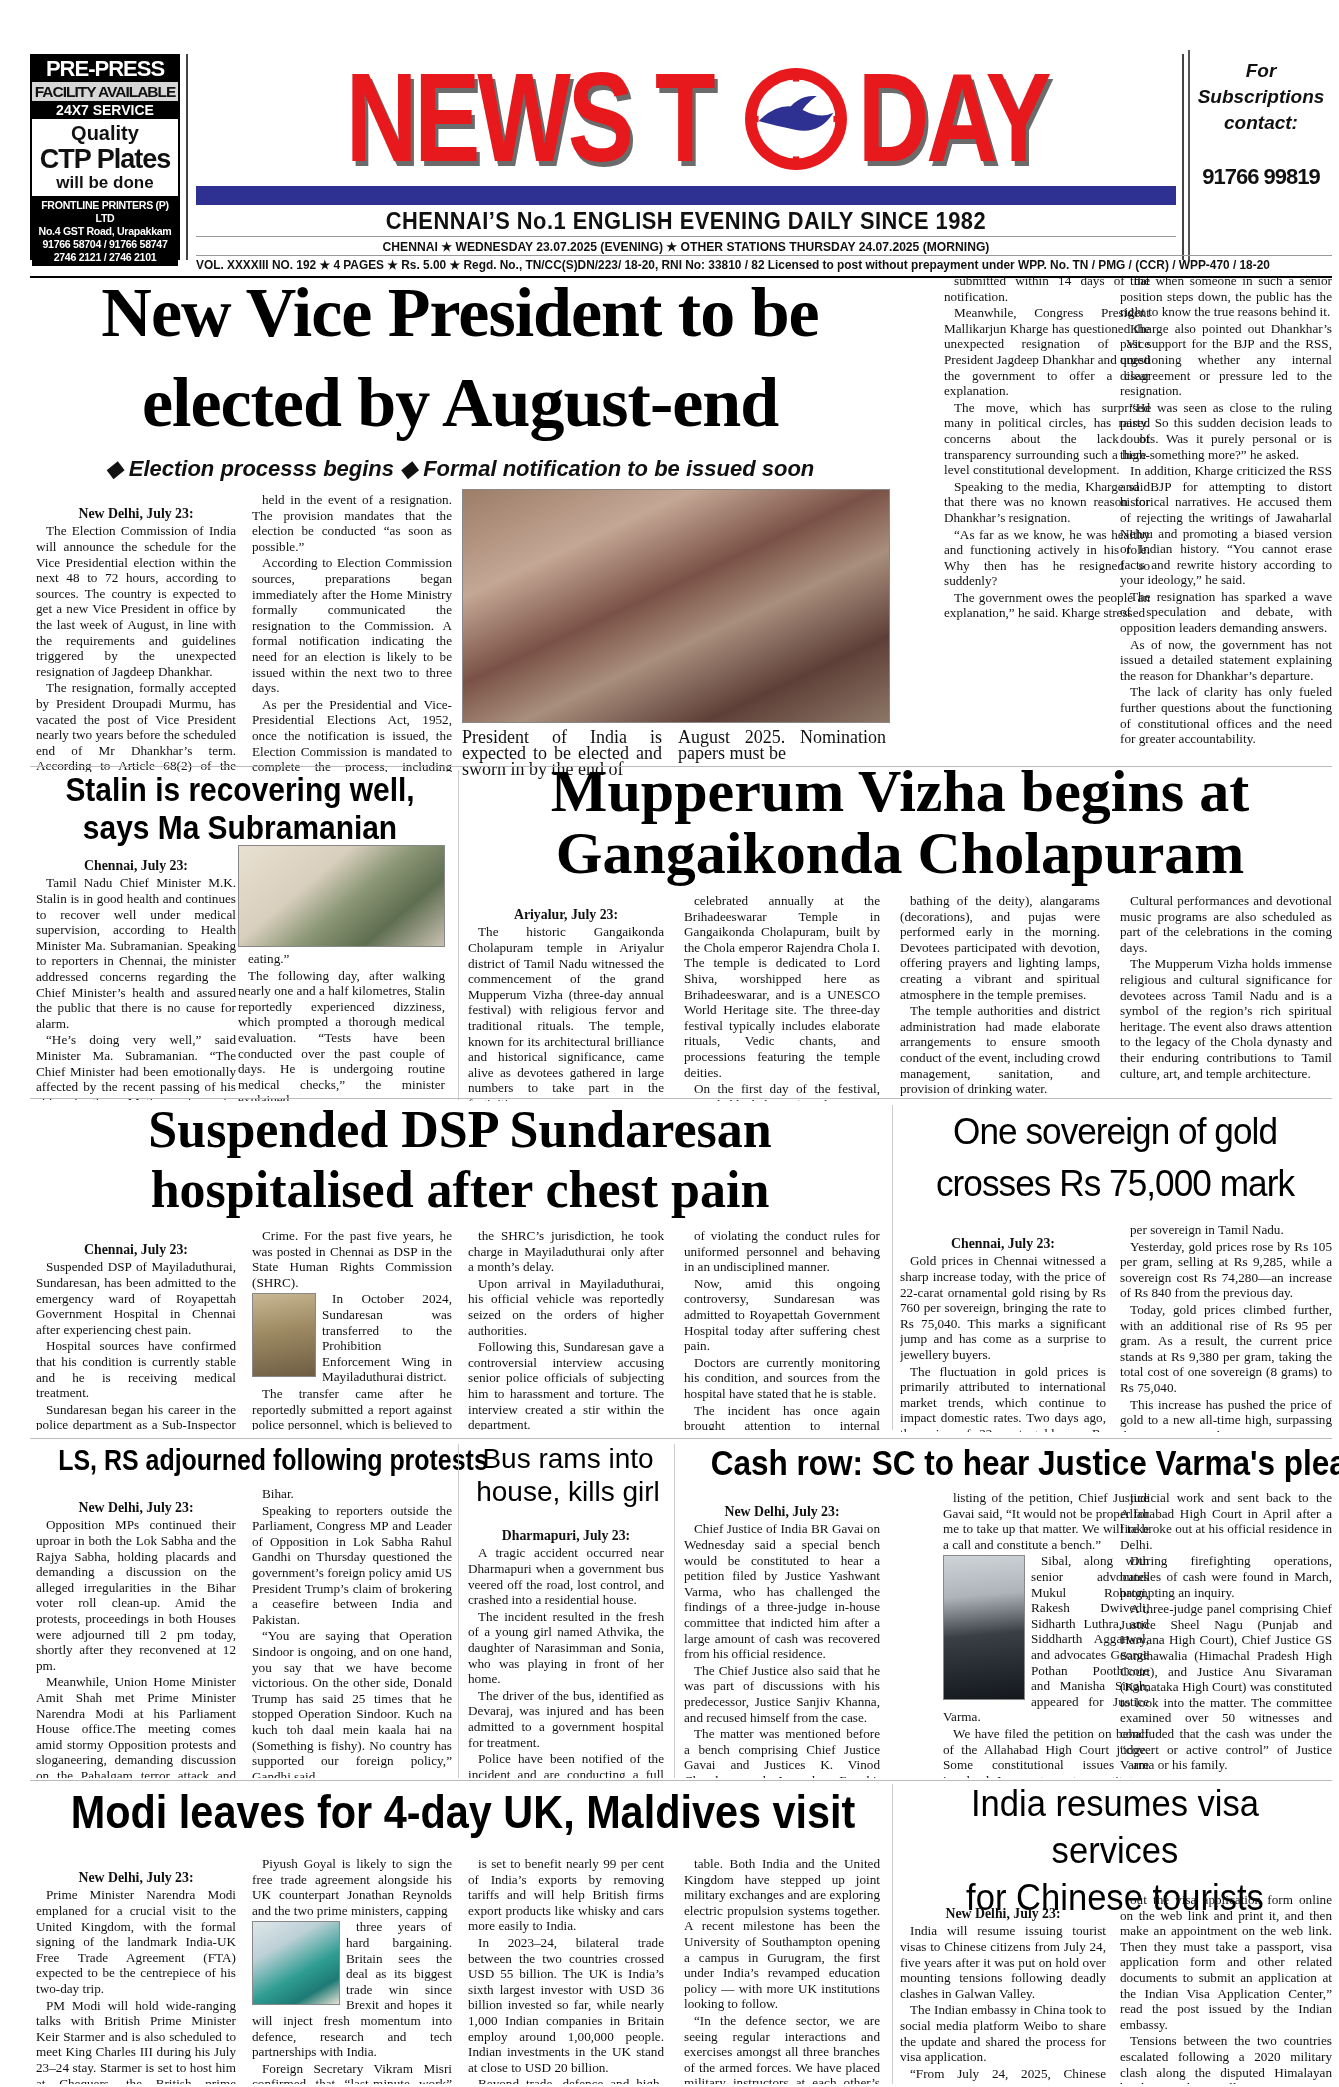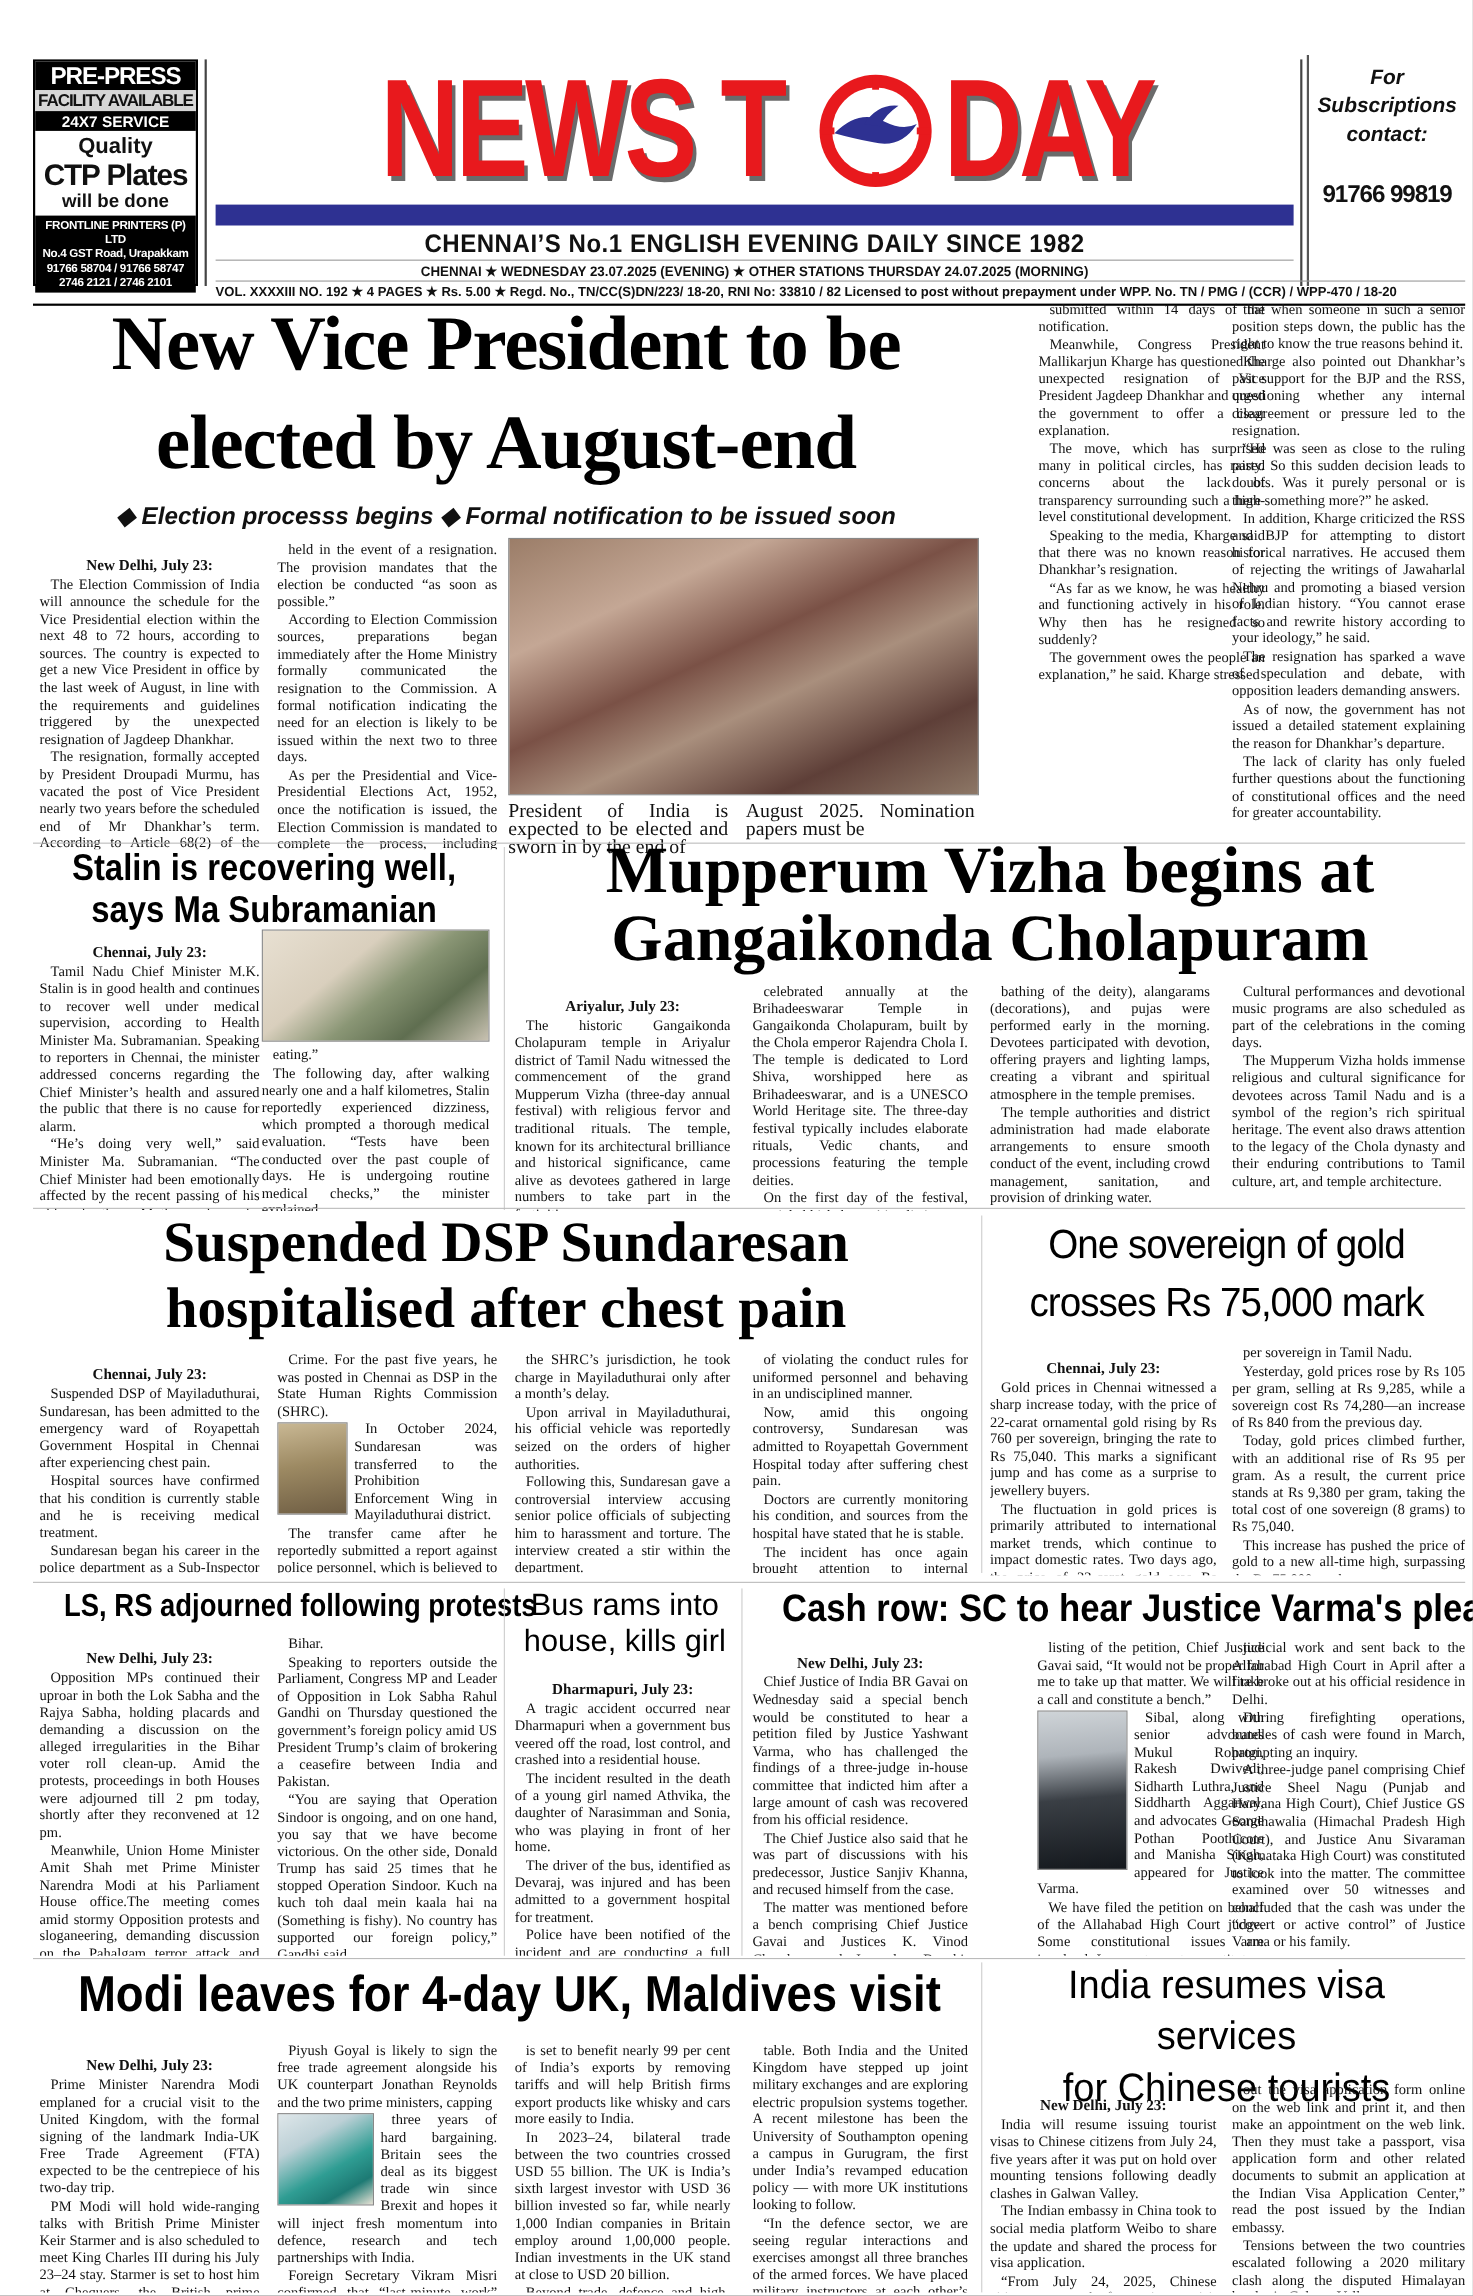--- a/index.html
+++ b/index.html
@@ -315,21 +315,21 @@
   <div class="abs rule-v" style="left:458px;top:1444px;height:334px;"></div>
 
   <h2 class="abs hl-sans bus-hl" style="margin:0;">
     <span class="hl-line">Bus rams into</span>
     <span class="hl-line">house, kills girl</span>
   </h2>
   <div class="abs col" style="left:468px;top:1514px;width:196px;height:264px;">
     <p class="dl">Dharmapuri, July 23:</p>
     <div>
         <p class="para">A tragic accident occurred near Dharmapuri when a government bus veered off the road, lost control, and crashed into a residential house.</p>
-        <p class="para">The incident resulted in the death of a young girl named Athvika, the daughter of Narasimman and Sonia, who was playing in front of her home.</p>
+        <p class="para">The incident resulted in the fresh of a young girl named Athvika, the daughter of Narasimman and Sonia, who was playing in front of her home.</p>
         <p class="para">The driver of the bus, identified as Devaraj, was injured and has been admitted to a government hospital for treatment.</p>
         <p class="para">Police have been notified of the incident and are conducting a full investigation to determine the cause of the crash.</p>
       </div>
   </div>
 
   <div class="abs rule-v" style="left:674px;top:1444px;height:334px;"></div>
 
   <h2 class="abs hl-sans cash-hl" style="margin:0;">
     <span class="hl-line">Cash row: SC to hear Justice Varma's plea</span>
   </h2>

